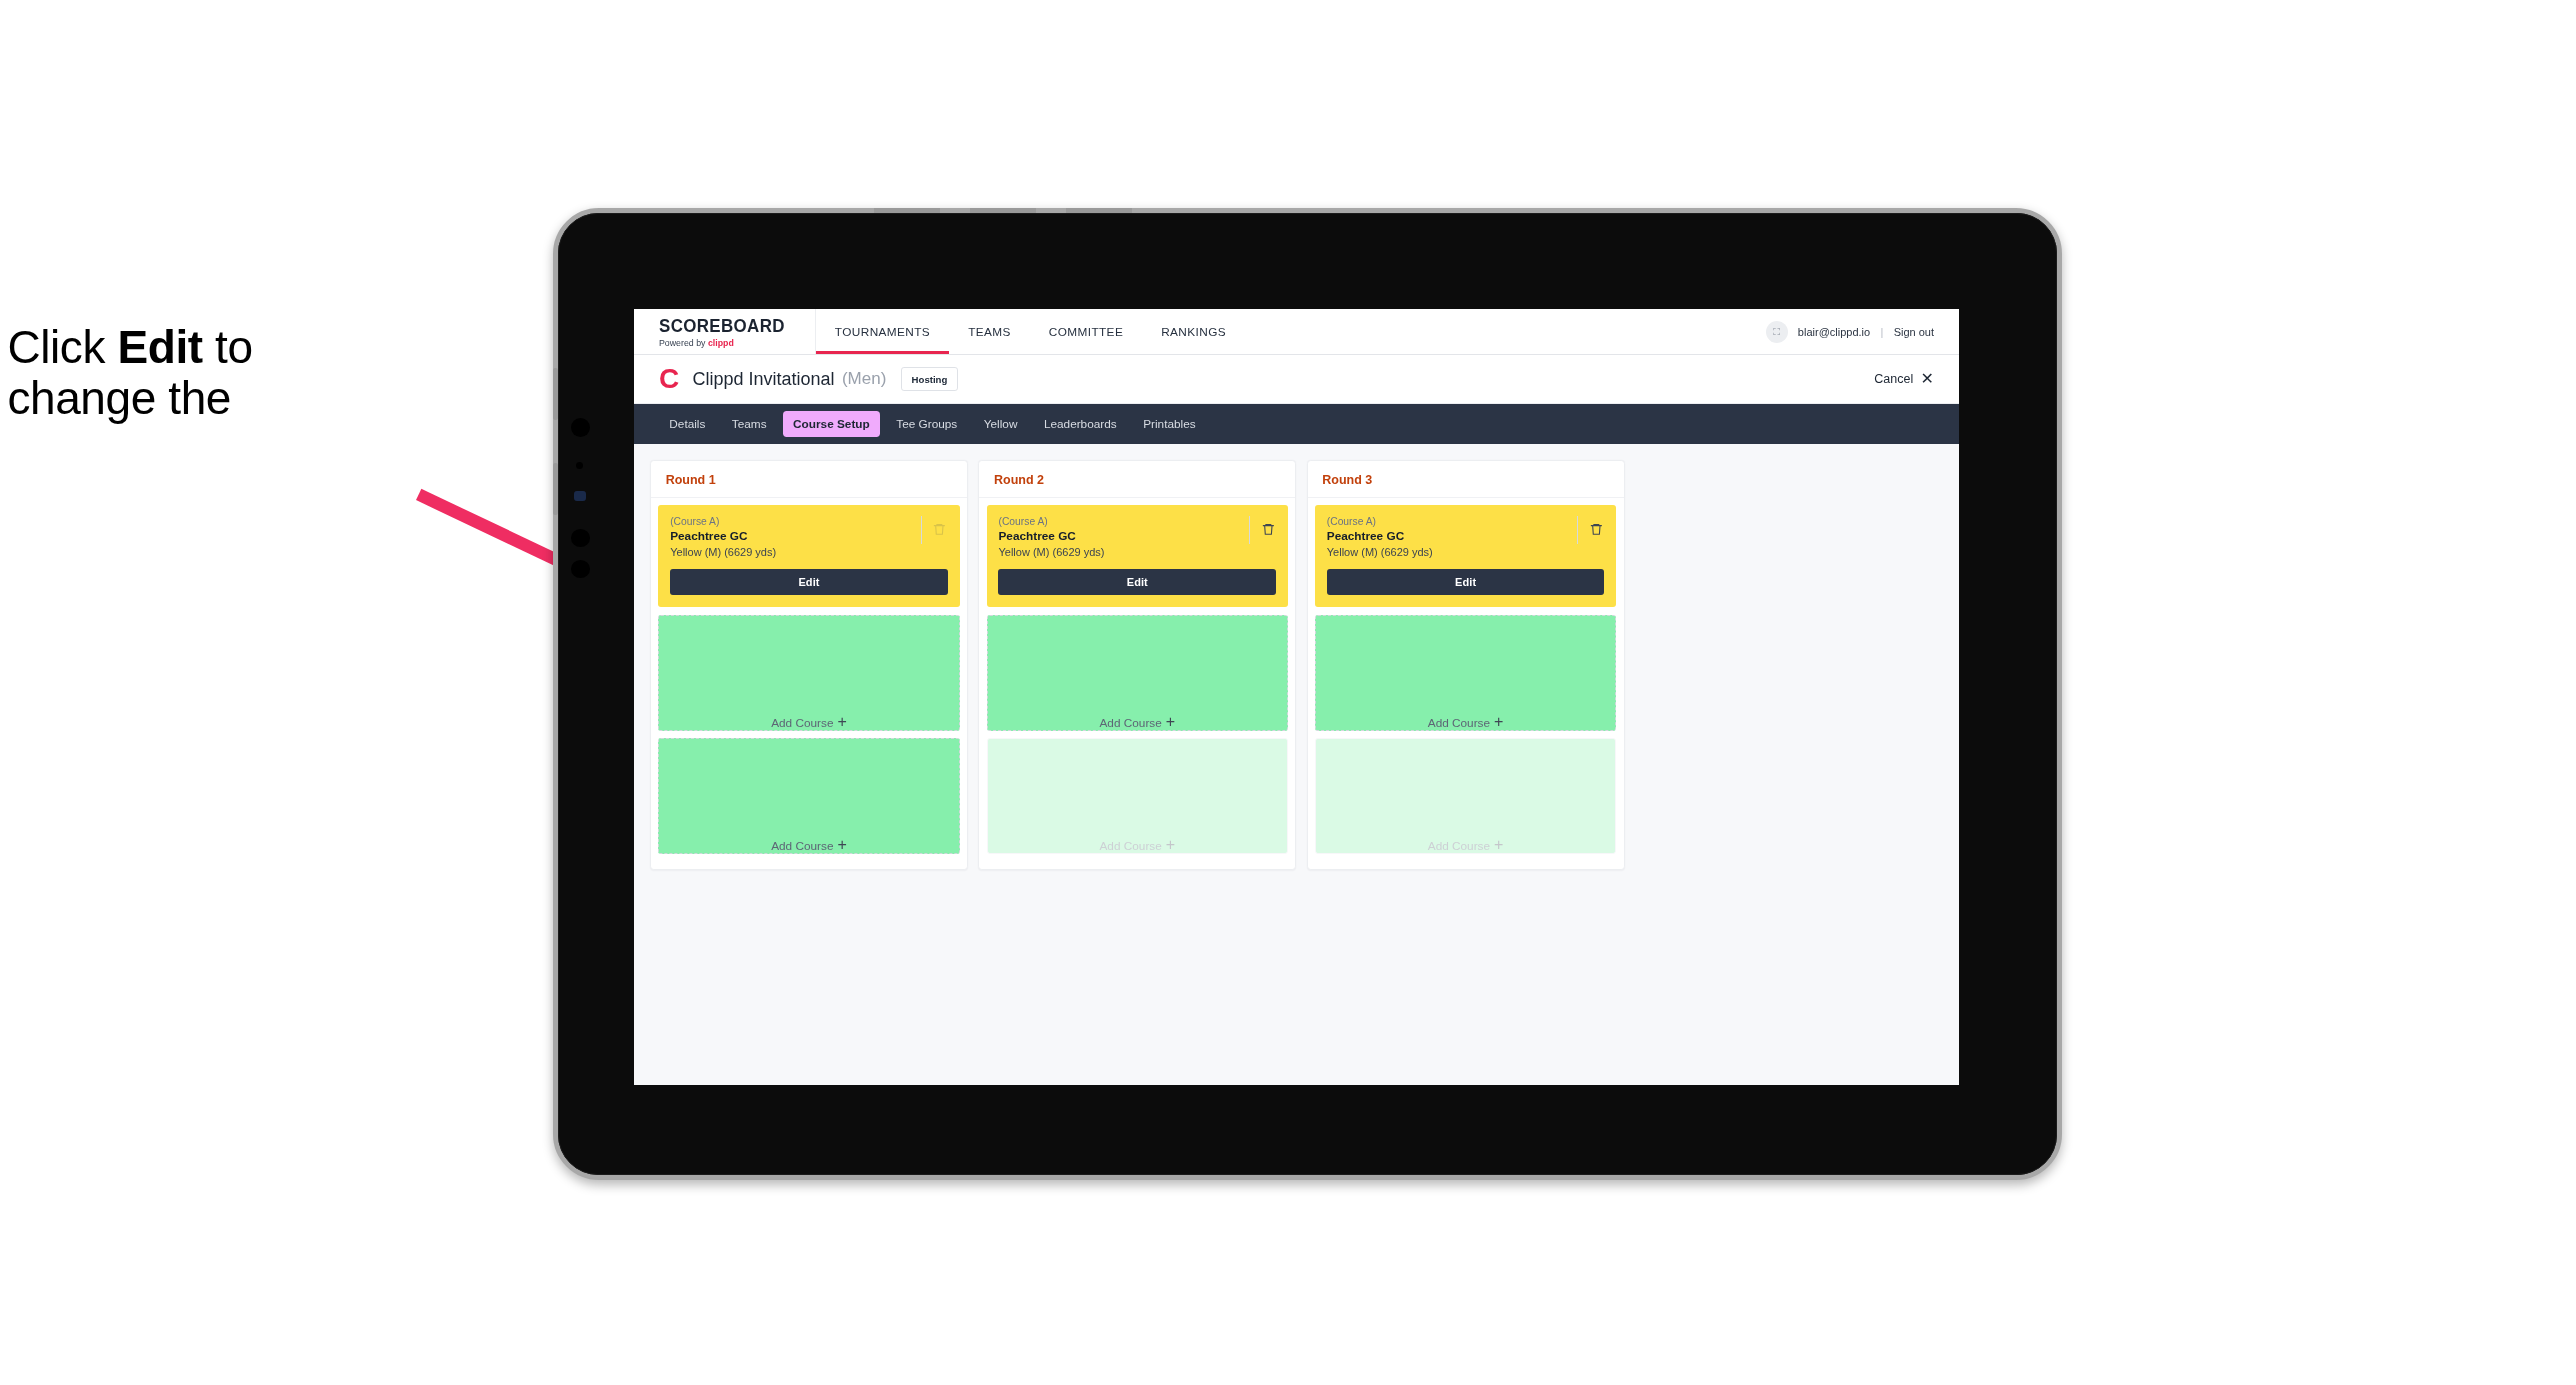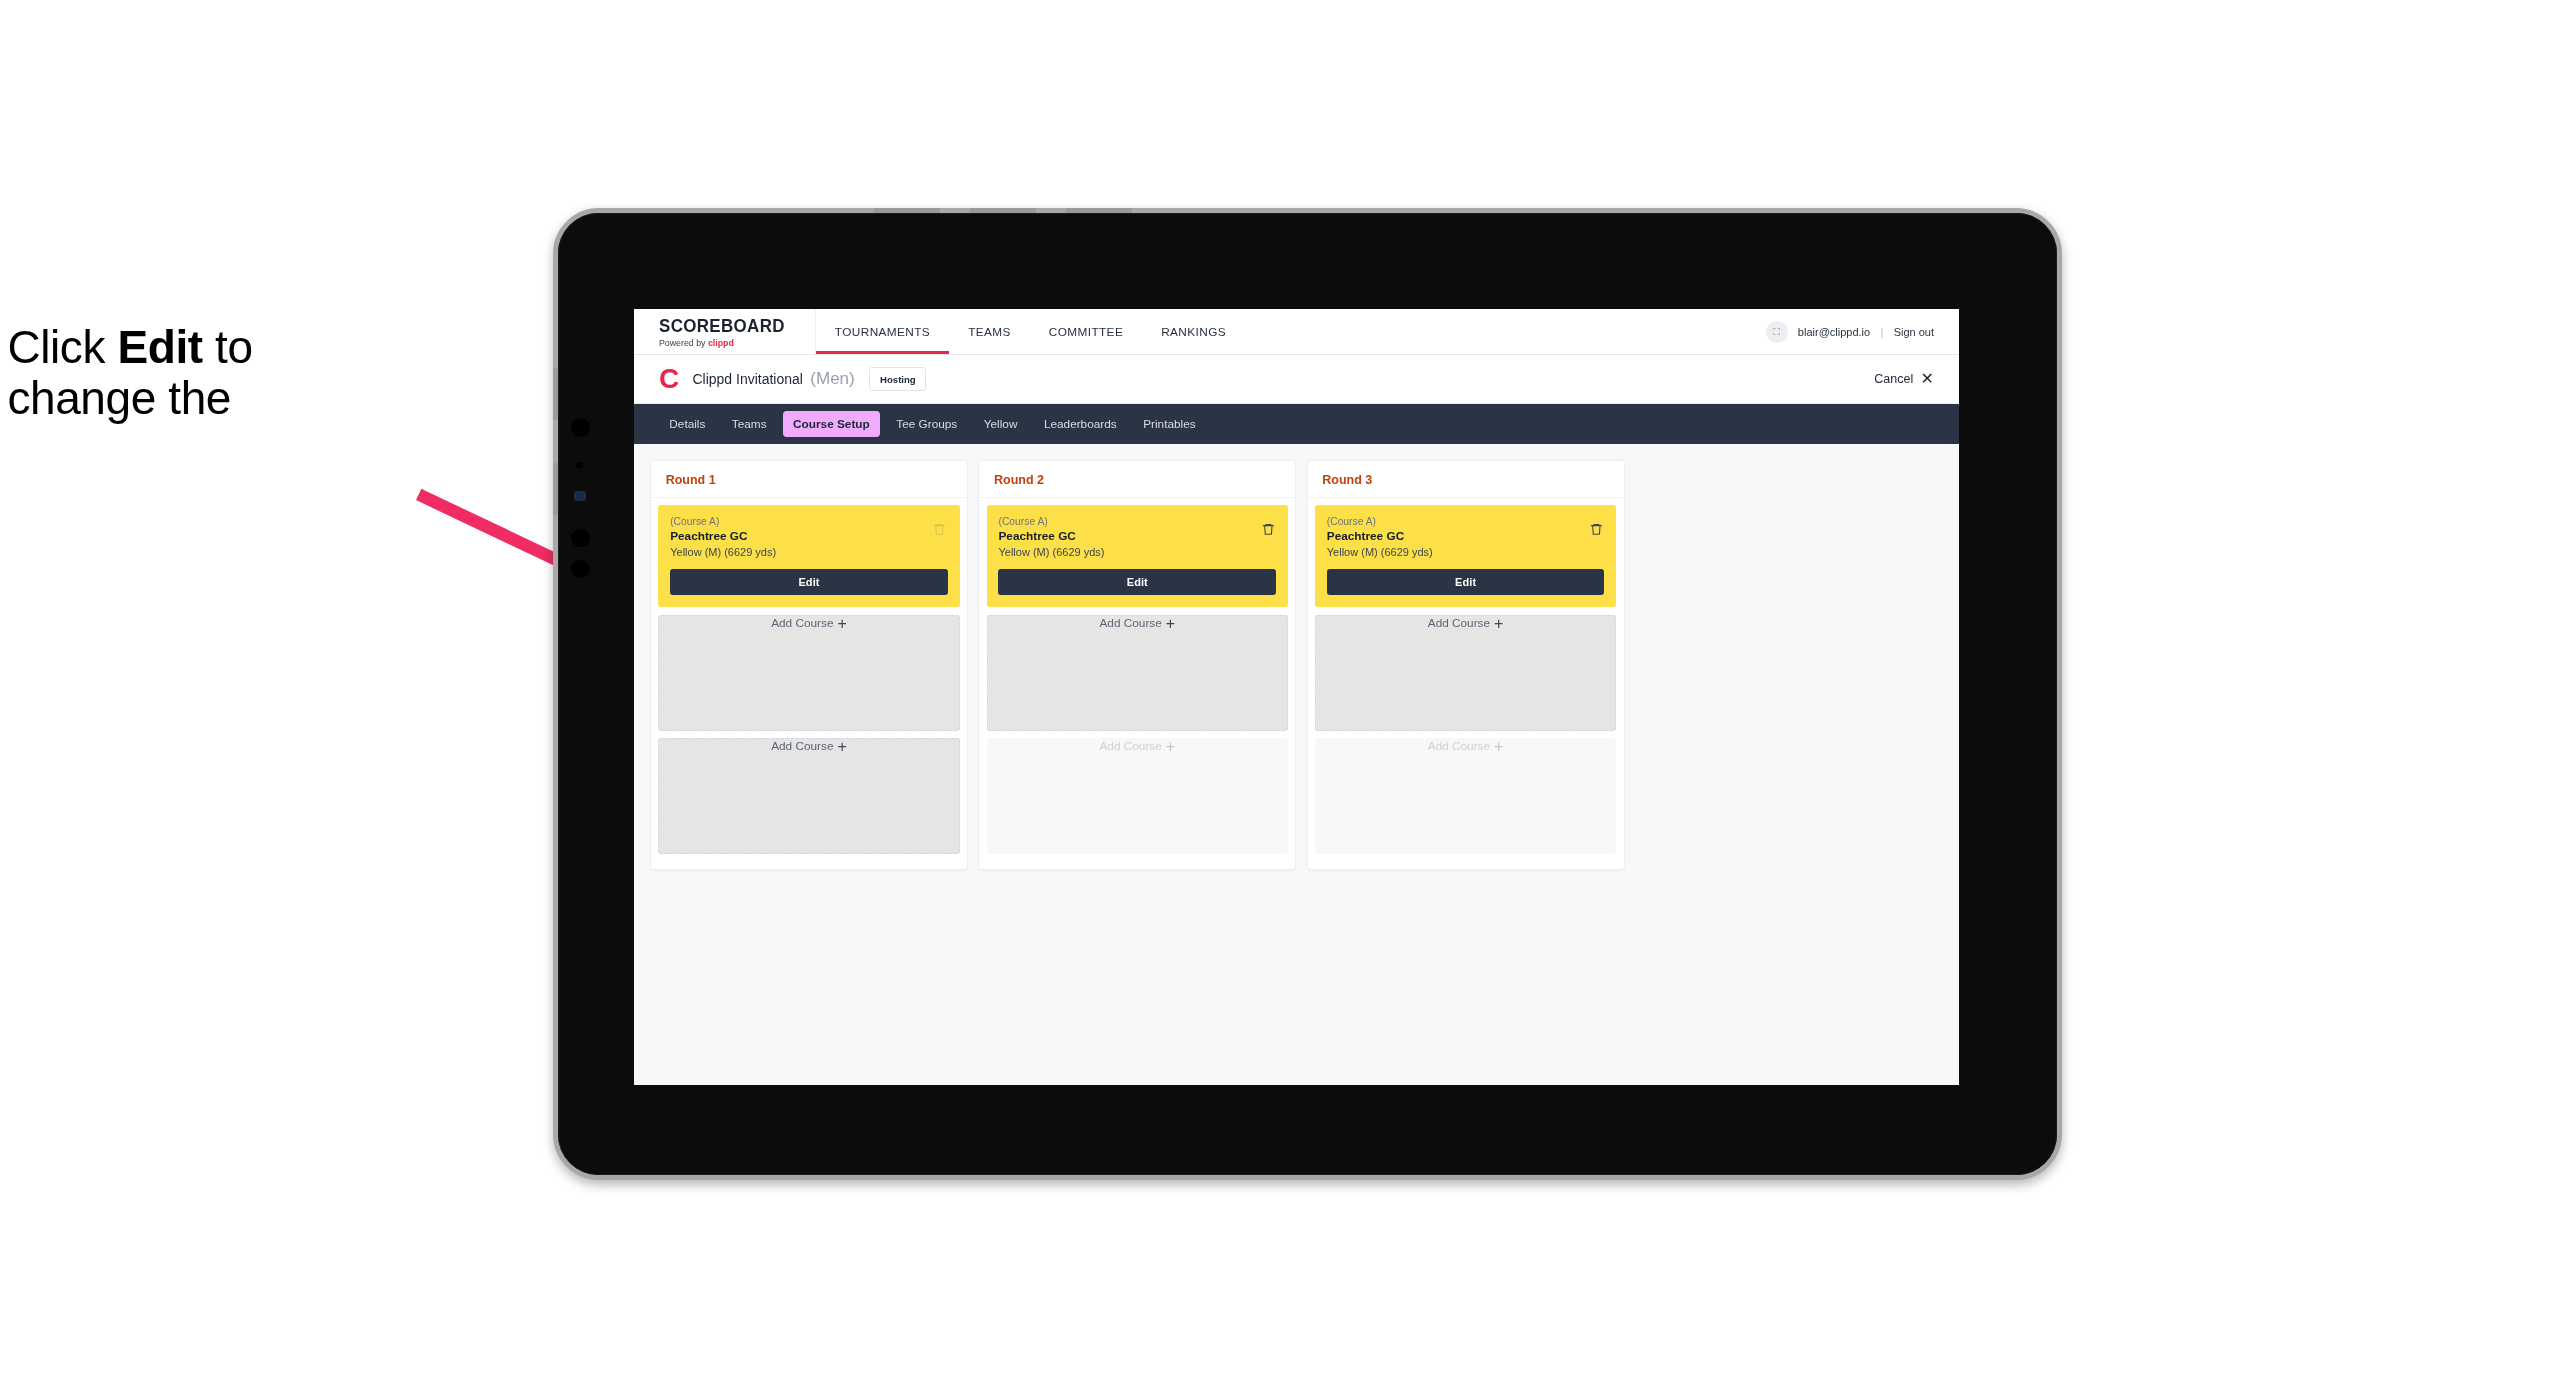--- a/index.html
+++ b/index.html
@@ -131,21 +131,21 @@
     height: 49px;
     background: #ffffff;
     padding: 0 25px;
     border-bottom: 0.7px solid #eceef1;
   }
   .logo-c {
     font-size: 28px; font-weight: 800; color: #e8254f;
     line-height: 1; margin-right: 13.2px;
     font-family: "Liberation Sans", sans-serif;
   }
-  .tourn-name { font-size: 14px; color: #1d2633; }
+  .tourn-name { font-size: 18px; color: #1d2633; }
   .tourn-gender { font-size: 17px; color: #9aa1ac; margin-left: 7.4px; }
   .hosting-badge {
     margin-left: 14.7px;
     border: 0.7px solid #dfe2e7;
     border-radius: 2.9px;
     padding: 5.2px 9.6px;
     font-size: 9.6px; font-weight: 700; color: #202b3a;
   }
   .cancel-wrap {
     margin-left: auto; display: flex; align-items: center; gap: 7.4px;
@@ -224,24 +224,24 @@
     font-family: "Liberation Sans", sans-serif;
     cursor: pointer;
     letter-spacing: 0.1px;
   }
 
   .add-card {
     margin-top: 7.4px;
     border: 0.7px dashed #d4d7dd;
     border-radius: 2.9px;
     height: 116px;
-    display: flex; align-items: flex-start; justify-content: center;
+    display: flex; align-items: flex-end; justify-content: center;
     gap: 4px;
     font-size: 11.8px; color: #5d6575;
-    background: #e5e5e5;
+    background: #86efac;
     cursor: pointer;
   }
   .add-card.dim { opacity: 0.30; border-style: solid; border-color: #e6e8ec; }
   .add-card .plus { font-size: 16px; line-height: 1; color: #3f4754; }
 </style>
 </head>
 <body>
 
 <div id="root">
 

